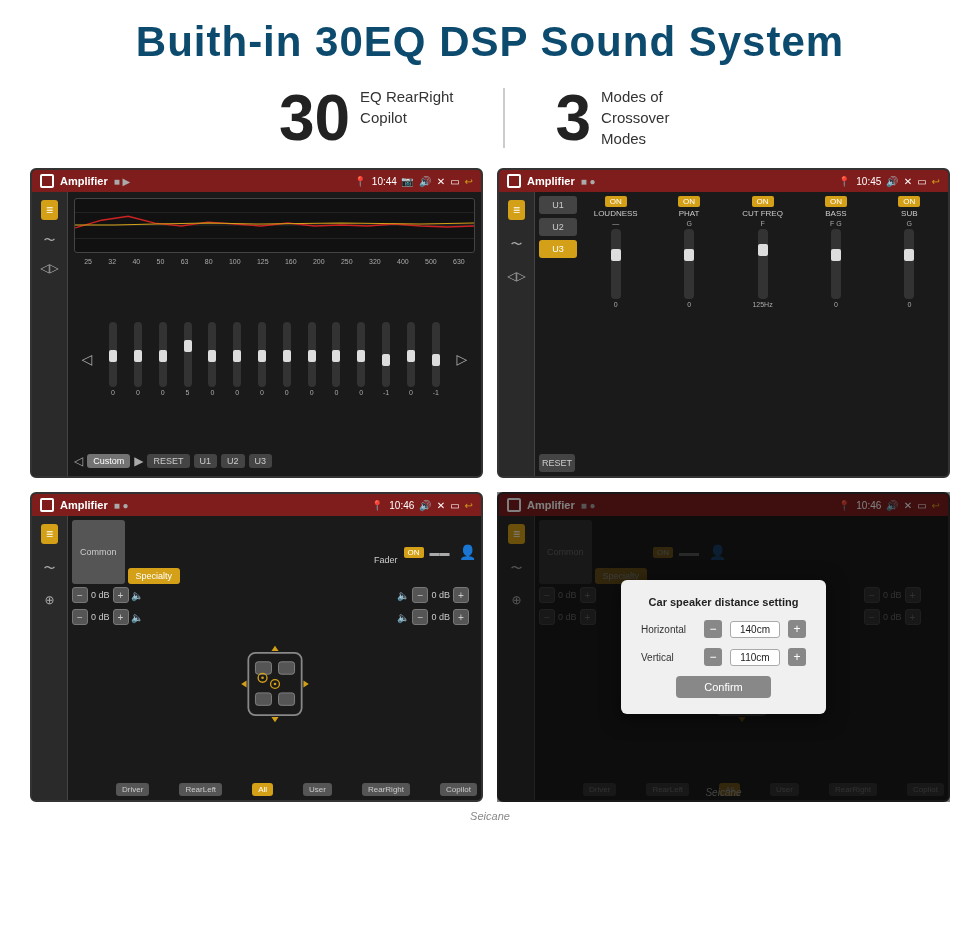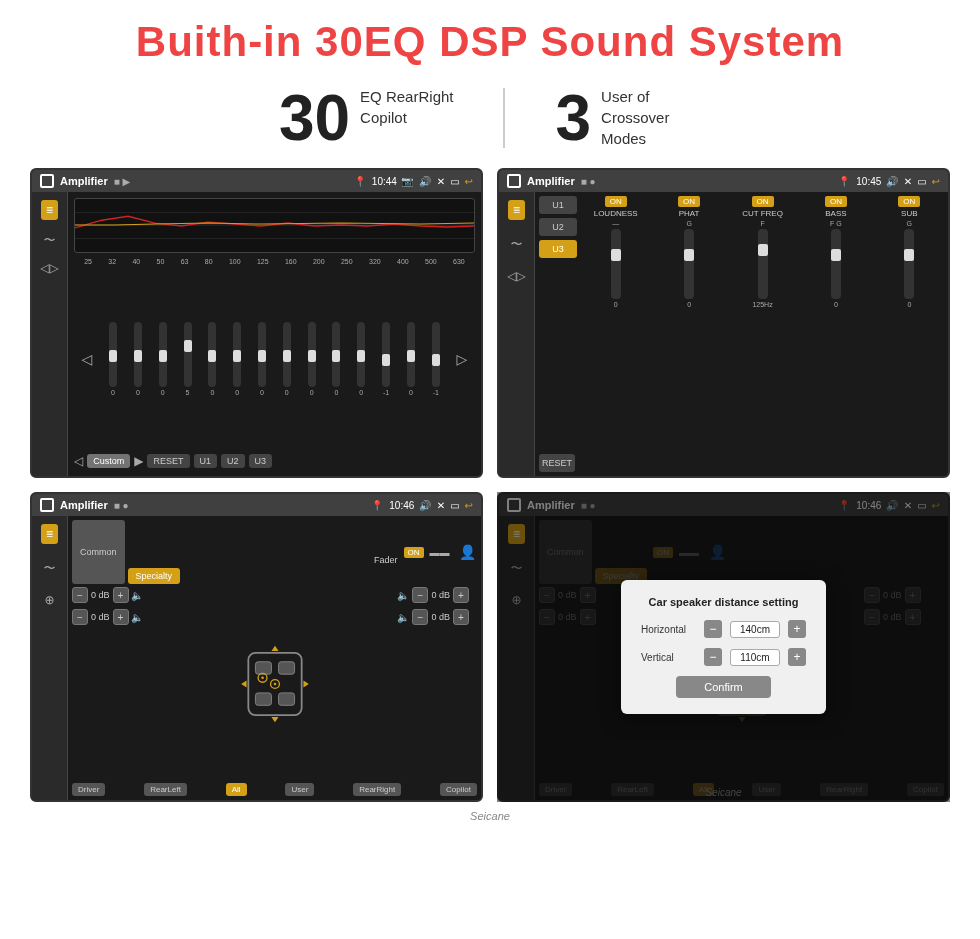--- a/index.html
+++ b/index.html
@@ -12,21 +12,21 @@
     }
 
     
     .header {
       text-align: center;
       padding: 18px 0 10px 0;
     }
     .header h1 {
       font-size: 42px;
       font-weight: 900;
-      color: #ef4444;
+      color: #0c4a6e;
       letter-spacing: 1px;
     }
 
     
     .stats-row {
       display: flex;
       justify-content: center;
       align-items: center;
       gap: 0;
       padding: 10px 0 18px 0;
@@ -69,21 +69,21 @@
       border-radius: 6px;
       overflow: hidden;
       border: 2px solid #333;
     }
 
     
     .status-bar {
       display: flex;
       align-items: center;
       justify-content: space-between;
-      background: #404040;
+      background: #7f1d1d;
       padding: 3px 8px;
       height: 22px;
     }
     .status-bar .left {
       display: flex;
       align-items: center;
       gap: 6px;
       color: #fff;
       font-size: 10px;
     }
@@ -378,20 +378,21 @@
       justify-content: center;
     }
     .speaker-diagram svg {
       width: 100px;
       height: 80px;
     }
     .bottom-zone-btns {
       display: flex;
       justify-content: space-between;
       gap: 3px;
+      margin-left: 44px;
     }
     .zone-btn {
       background: #555;
       color: #ccc;
       font-size: 8px;
       padding: 2px 6px;
       border-radius: 3px;
       border: none;
       cursor: pointer;
     }
@@ -504,21 +505,21 @@
     <span class="stat-number">30</span>
     <span class="stat-desc">
       <span>EQ RearRight</span><br>
       <span>Copilot</span>
     </span>
   </div>
   <div class="stat-divider"></div>
   <div class="stat-item">
     <span class="stat-number">3</span>
     <span class="stat-desc">
-      <span>User of</span><br>
+      <span>Modes of</span><br>
       <span>Crossover Modes</span>
     </span>
   </div>
 </div>
 
 <div class="screens-grid">
 
   <div class="screen-wrapper">
     <div class="screen">
 

